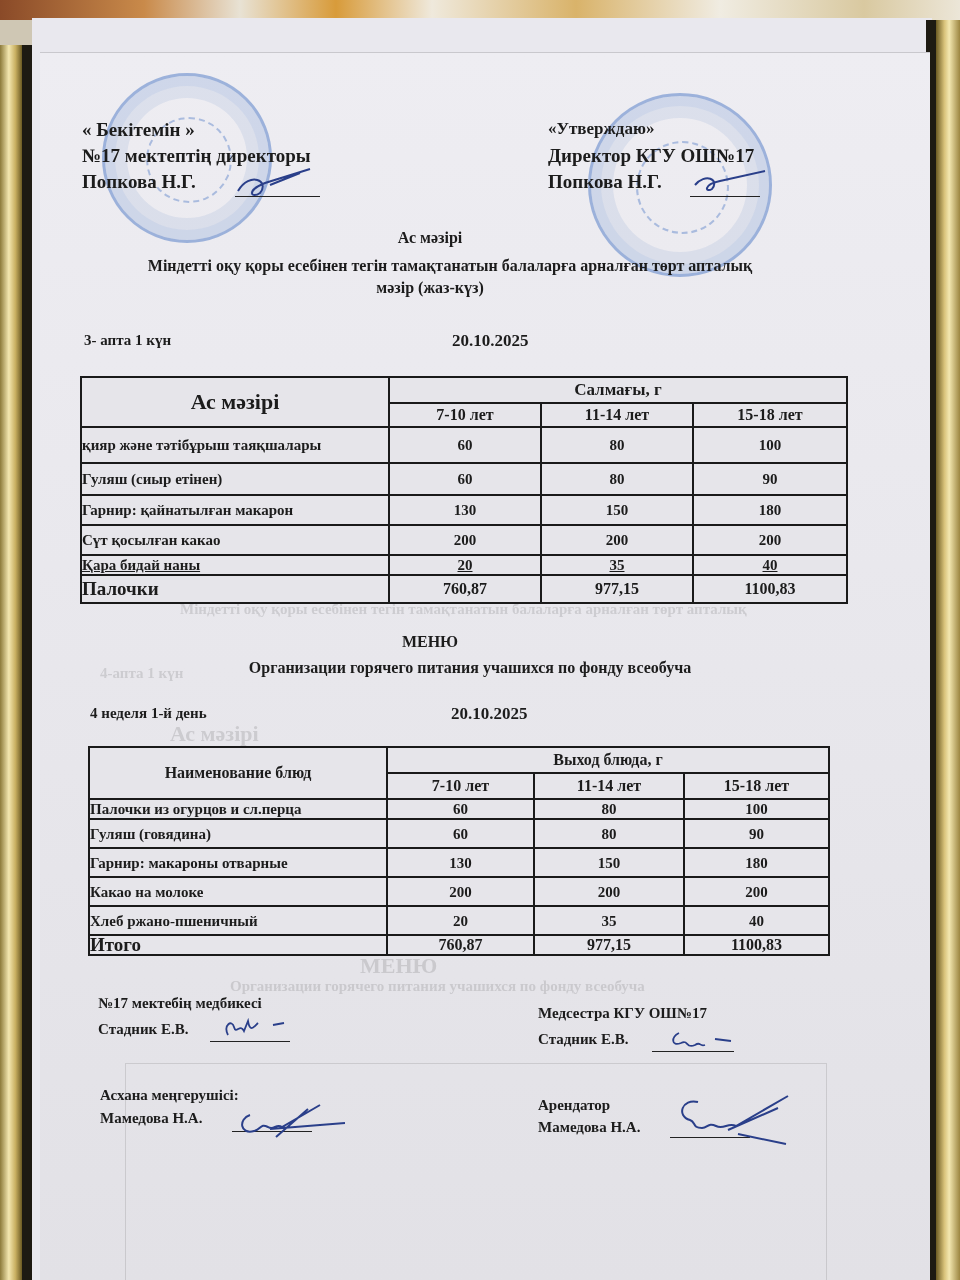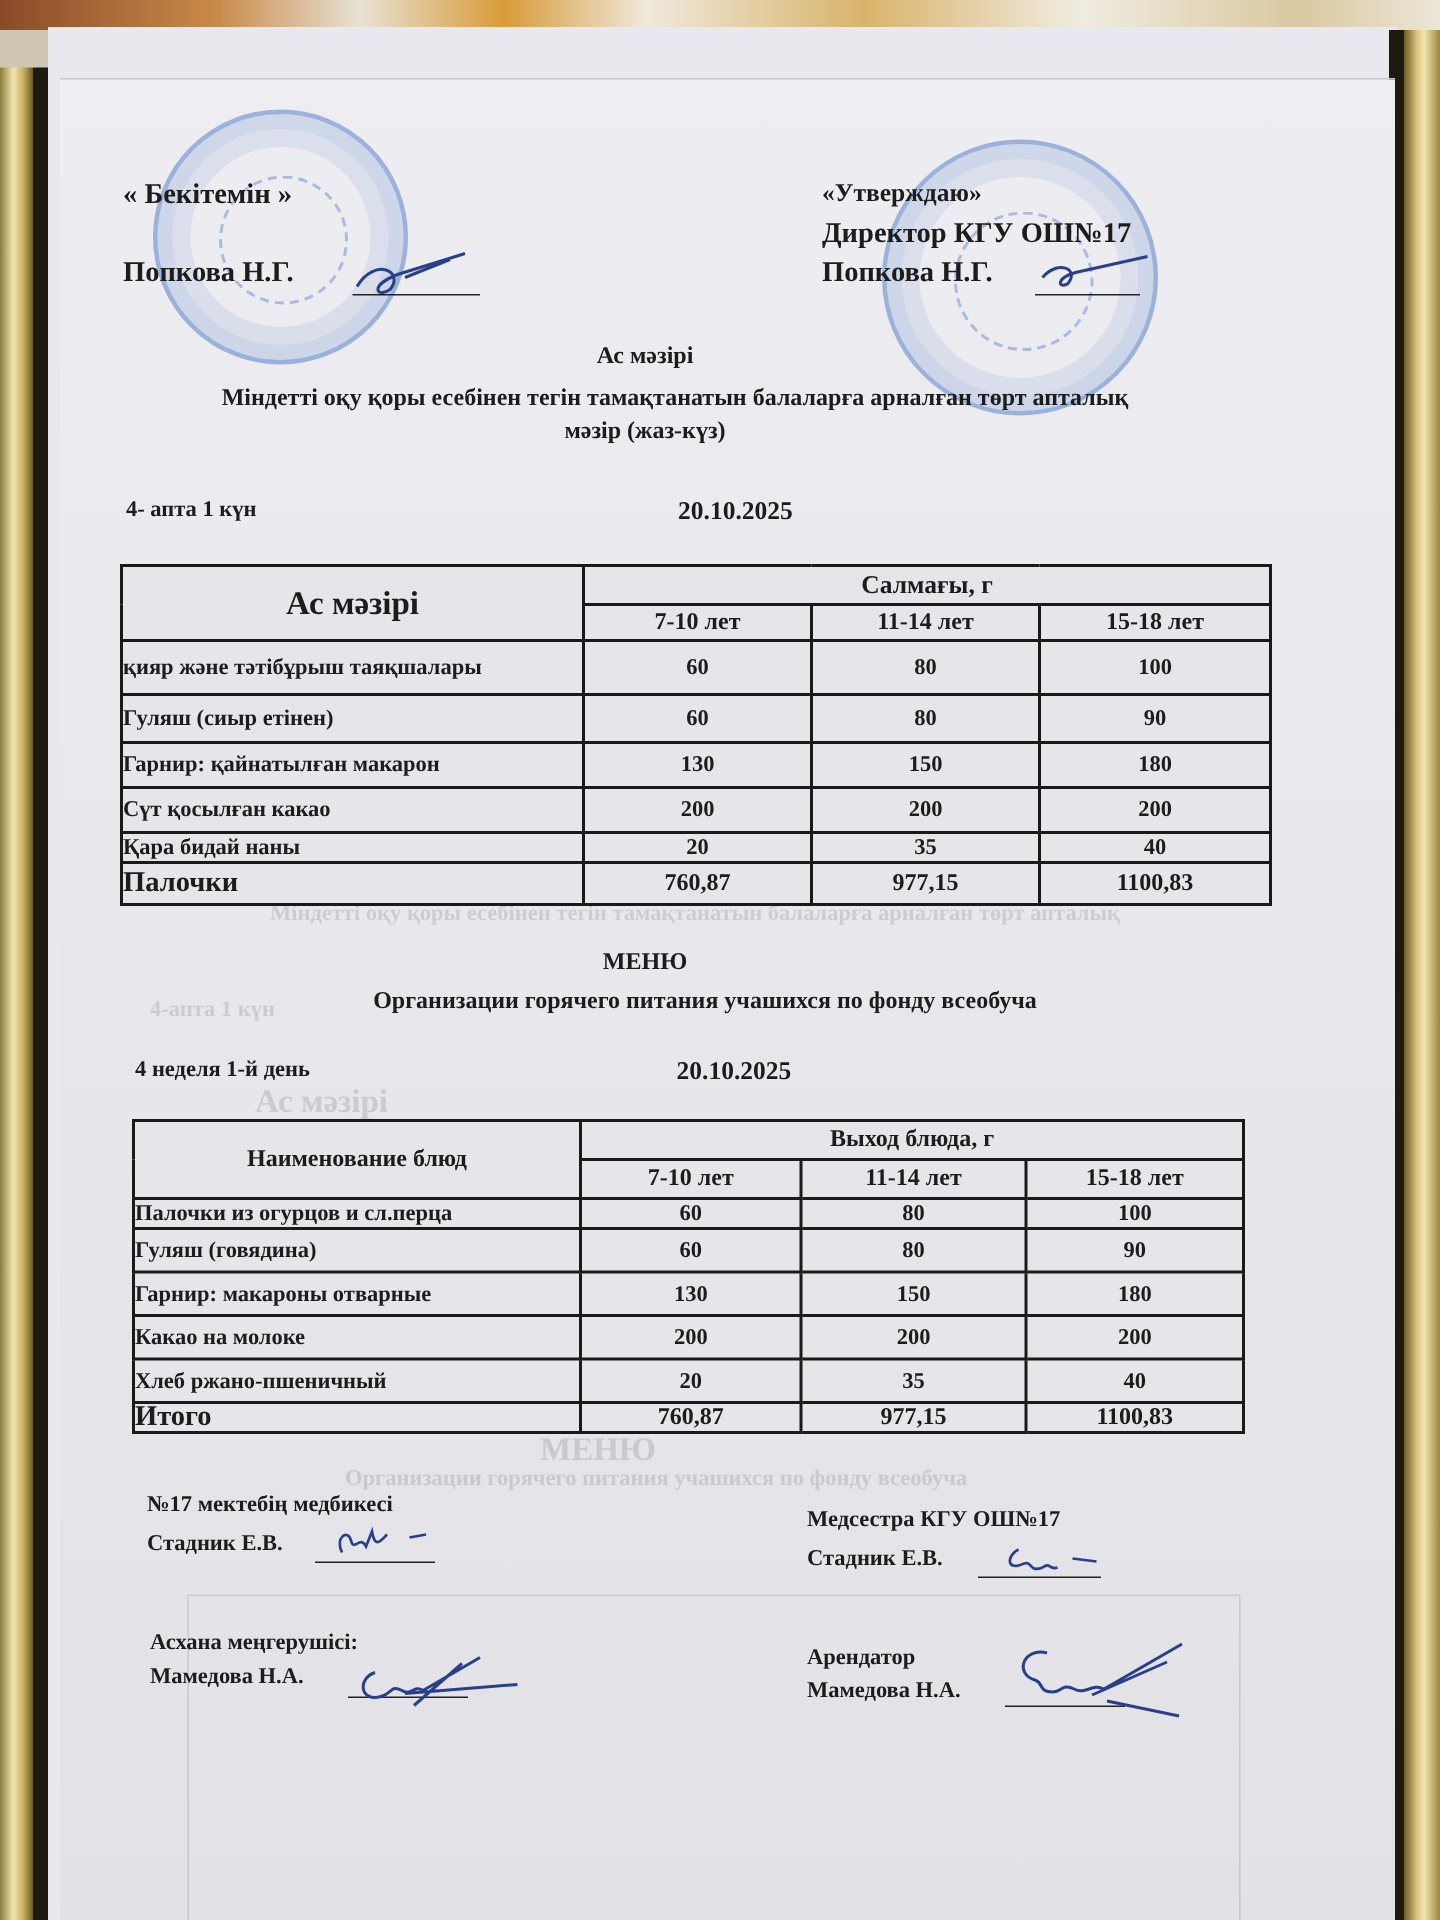--- a/index.html
+++ b/index.html
@@ -91,38 +91,39 @@
   <div class="ghost" style="left:60px;top:612px;font-size:15px;">4-апта 1 күн</div>
   <div class="ghost" style="left:130px;top:668px;font-size:22px;">Ас мәзірі</div>
   <div class="ghost" style="left:320px;top:900px;font-size:22px;">МЕНЮ</div>
   <div class="ghost" style="left:190px;top:925px;font-size:15px;">Организации горячего питания учашихся по фонду всеобуча</div>
   <div class="ghost-table" style="left:85px;top:1010px;width:700px;height:218px;"></div>
 
   <div class="stamp" style="left:62px;top:20px;width:164px;height:164px;"></div>
   <div class="stamp" style="left:548px;top:40px;width:178px;height:178px;"></div>
 
   <div class="txt" style="left:42px;top:66px;font-size:19px;">« Бекітемін »</div>
+  <div class="txt" style="left:42px;top:92px;font-size:19px;">№17 мектептің директоры</div>
   <div class="txt" style="left:42px;top:118px;font-size:19px;">Попкова Н.Г.</div>
   <div class="sigline" style="left:195px;top:143px;width:85px;"></div>
   <svg class="sig" style="left:190px;top:108px;" width="90" height="40">
     <path d="M8 30 C20 10, 40 20, 30 32 C22 38, 15 30, 35 22 L80 8 M40 24 L70 12" stroke="#2a3f8a" stroke-width="2" fill="none"></path>
   </svg>
 
   <div class="txt" style="left:508px;top:66px;font-size:17px;">«Утверждаю»</div>
   <div class="txt" style="left:508px;top:92px;font-size:19px;">Директор КГУ ОШ№17</div>
   <div class="txt" style="left:508px;top:118px;font-size:19px;">Попкова Н.Г.</div>
   <div class="sigline" style="left:650px;top:143px;width:70px;"></div>
   <svg class="sig" style="left:650px;top:112px;" width="80" height="32">
     <path d="M5 20 C15 8, 30 14, 22 24 C16 28, 12 20, 30 16 L75 6" stroke="#2a3f8a" stroke-width="2" fill="none"></path>
   </svg>
 
   <div class="txt" style="left:0;width:780px;text-align:center;top:176px;font-size:16px;">Ас  мәзірі</div>
   <div class="txt" style="left:20px;width:780px;text-align:center;top:204px;font-size:16px;">Міндетті оқу қоры есебінен  тегін тамақтанатын балаларға арналған төрт  апталық</div>
   <div class="txt" style="left:0;width:780px;text-align:center;top:226px;font-size:16px;">мәзір (жаз-күз)</div>
-  <div class="txt" style="left:44px;top:279px;font-size:15px;">4- апта  1 күн</div>
+  <div class="txt" style="left:44px;top:279px;font-size:15px;">3- апта  1 күн</div>
   <div class="txt" style="left:412px;top:278px;font-size:17px;">20.10.2025</div>
 
   <table class="menu" style="left:40px;top:323px;width:768px;">
     <tbody>
         <tr style="height:26px;">
       <th class="big" rowspan="2" style="width:306px;">Ас  мәзірі</th>
       <th colspan="3" style="font-size:17px;">Салмағы, г</th>
     </tr>
     <tr style="height:24px;">
       <th style="width:150px;font-size:16px;">7-10 лет</th>
@@ -146,21 +147,21 @@
       <td>130</td>
       <td>150</td>
       <td>180</td>
     </tr>
     <tr style="height:30px;">
       <td class="name">Сүт қосылған какао</td>
       <td>200</td>
       <td>200</td>
       <td>200</td>
     </tr>
-    <tr style="height:15px;">
+    <tr style="height:15px;text-decoration:underline;">
       <td class="name">Қара бидай наны</td>
       <td>20</td>
       <td>35</td>
       <td>40</td>
     </tr>
     <tr class="total" style="height:28px;">
       <td class="name">Палочки</td>
       <td>760,87</td>
       <td>977,15</td>
       <td>1100,83</td>

